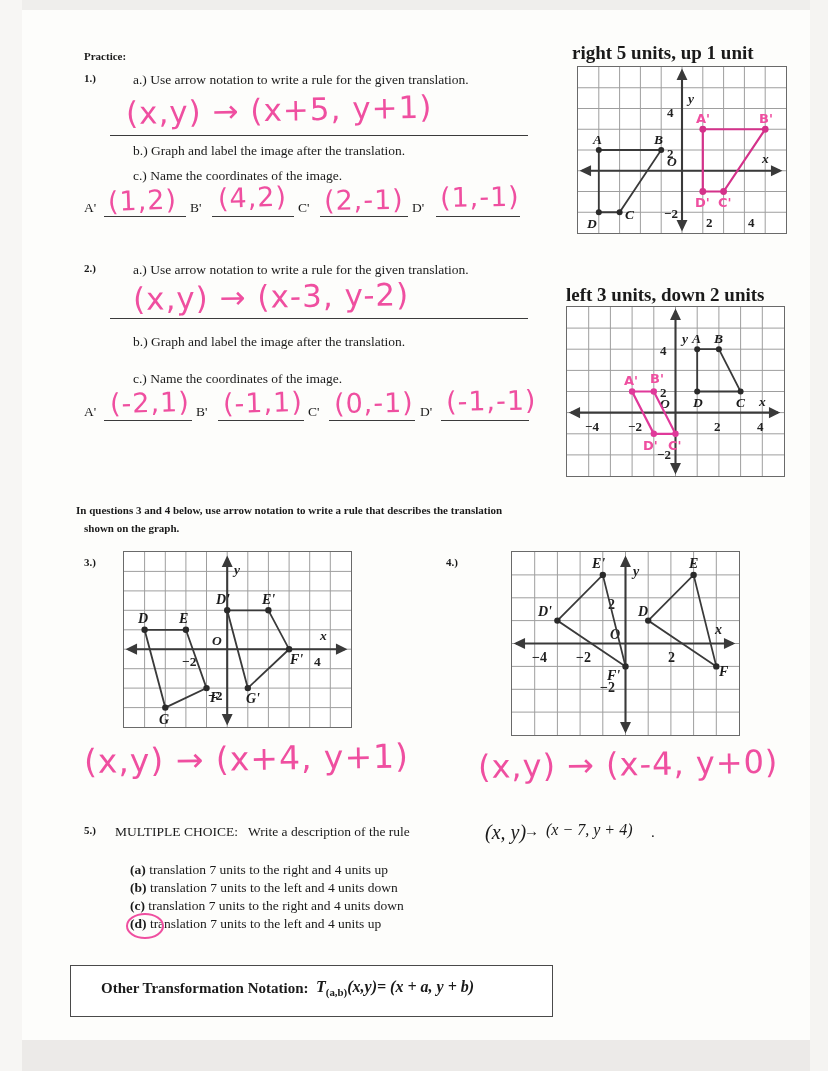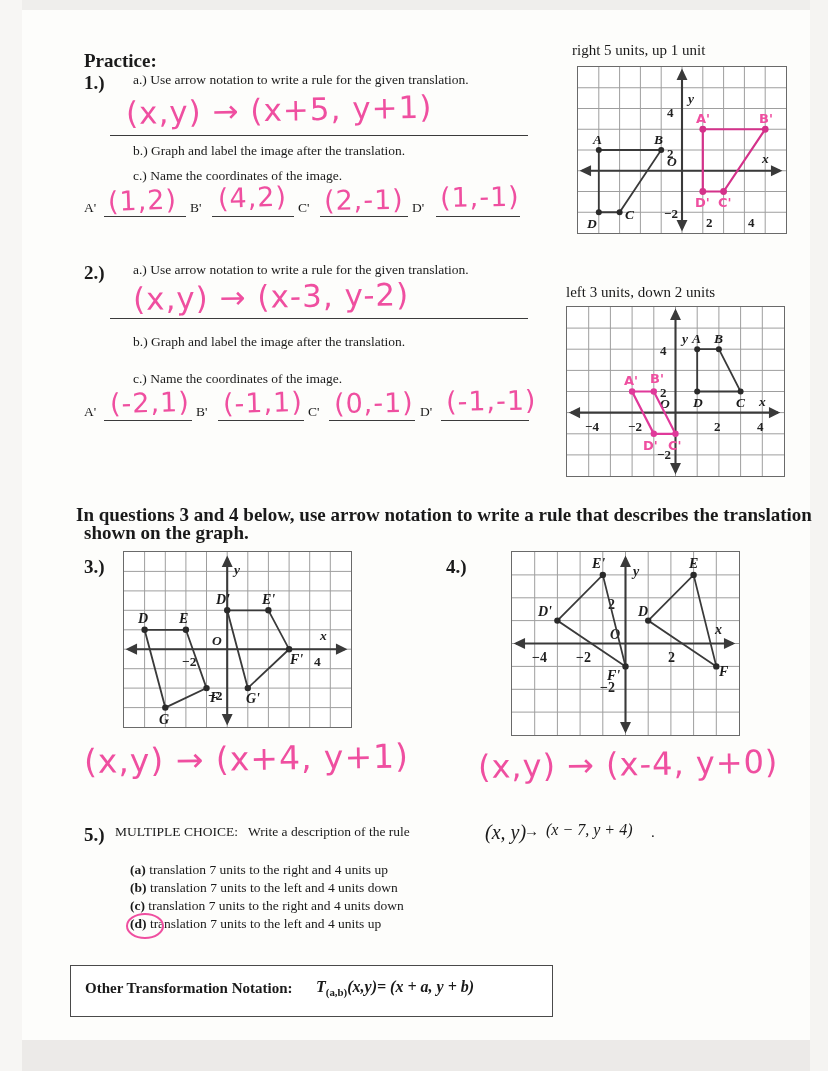--- a/index.html
+++ b/index.html
@@ -26,21 +26,21 @@
   .edge-bottom { position:absolute; left:0; top:1040px; width:828px; height:31px; background:#eceae8; }
   .edge-left { position:absolute; left:0; top:0; width:22px; height:1071px; background:#f7f6f4; }
   .edge-right { position:absolute; right:0; top:0; width:18px; height:1071px; background:#f5f4f2; }
 
   .bold { font-weight: bold; }
   .ital { font-style: italic; }
 
   
   .t { position:absolute; font-family:"Liberation Serif", serif; white-space: nowrap; }
   .t13 { font-size: 13.5px; }
-  .t14 { font-size: 19px; }
+  .t14 { font-size: 11px; }
 
   .rule-line {
     position: absolute;
     border-bottom: 1px solid #3b3b3b;
     height: 0;
   }
 
   
   .hw {
     position: absolute;
@@ -66,35 +66,35 @@
     position: absolute;
     background: #ffffff;
     border: 1.4px solid #6a6a6a;
     box-sizing: border-box;
   }
   .graph svg { display:block; }
 
   .caption {
     position: absolute;
     font-family: "Liberation Serif", serif;
-    font-weight: normal;
-    font-size: 15px;
+    font-weight: bold;
+    font-size: 19px;
     white-space: nowrap;
   }
 
   
   .note-box {
     position: absolute;
     border: 1.4px solid #4a4a4a;
     background: #fff;
     box-sizing: border-box;
   }
   .note-inner {
     position:absolute;
-    left: 14px; top: 14px;
+    left: 30px; top: 14px;
     font-size: 15px;
     font-weight: bold;
     white-space: nowrap;
   }
   sub { font-size: 0.68em; }
 
   .mc-item { position:absolute; font-size:13.5px; white-space:nowrap; }
   .mc-item .lab { font-weight:bold; }
 </style>
 </head>

